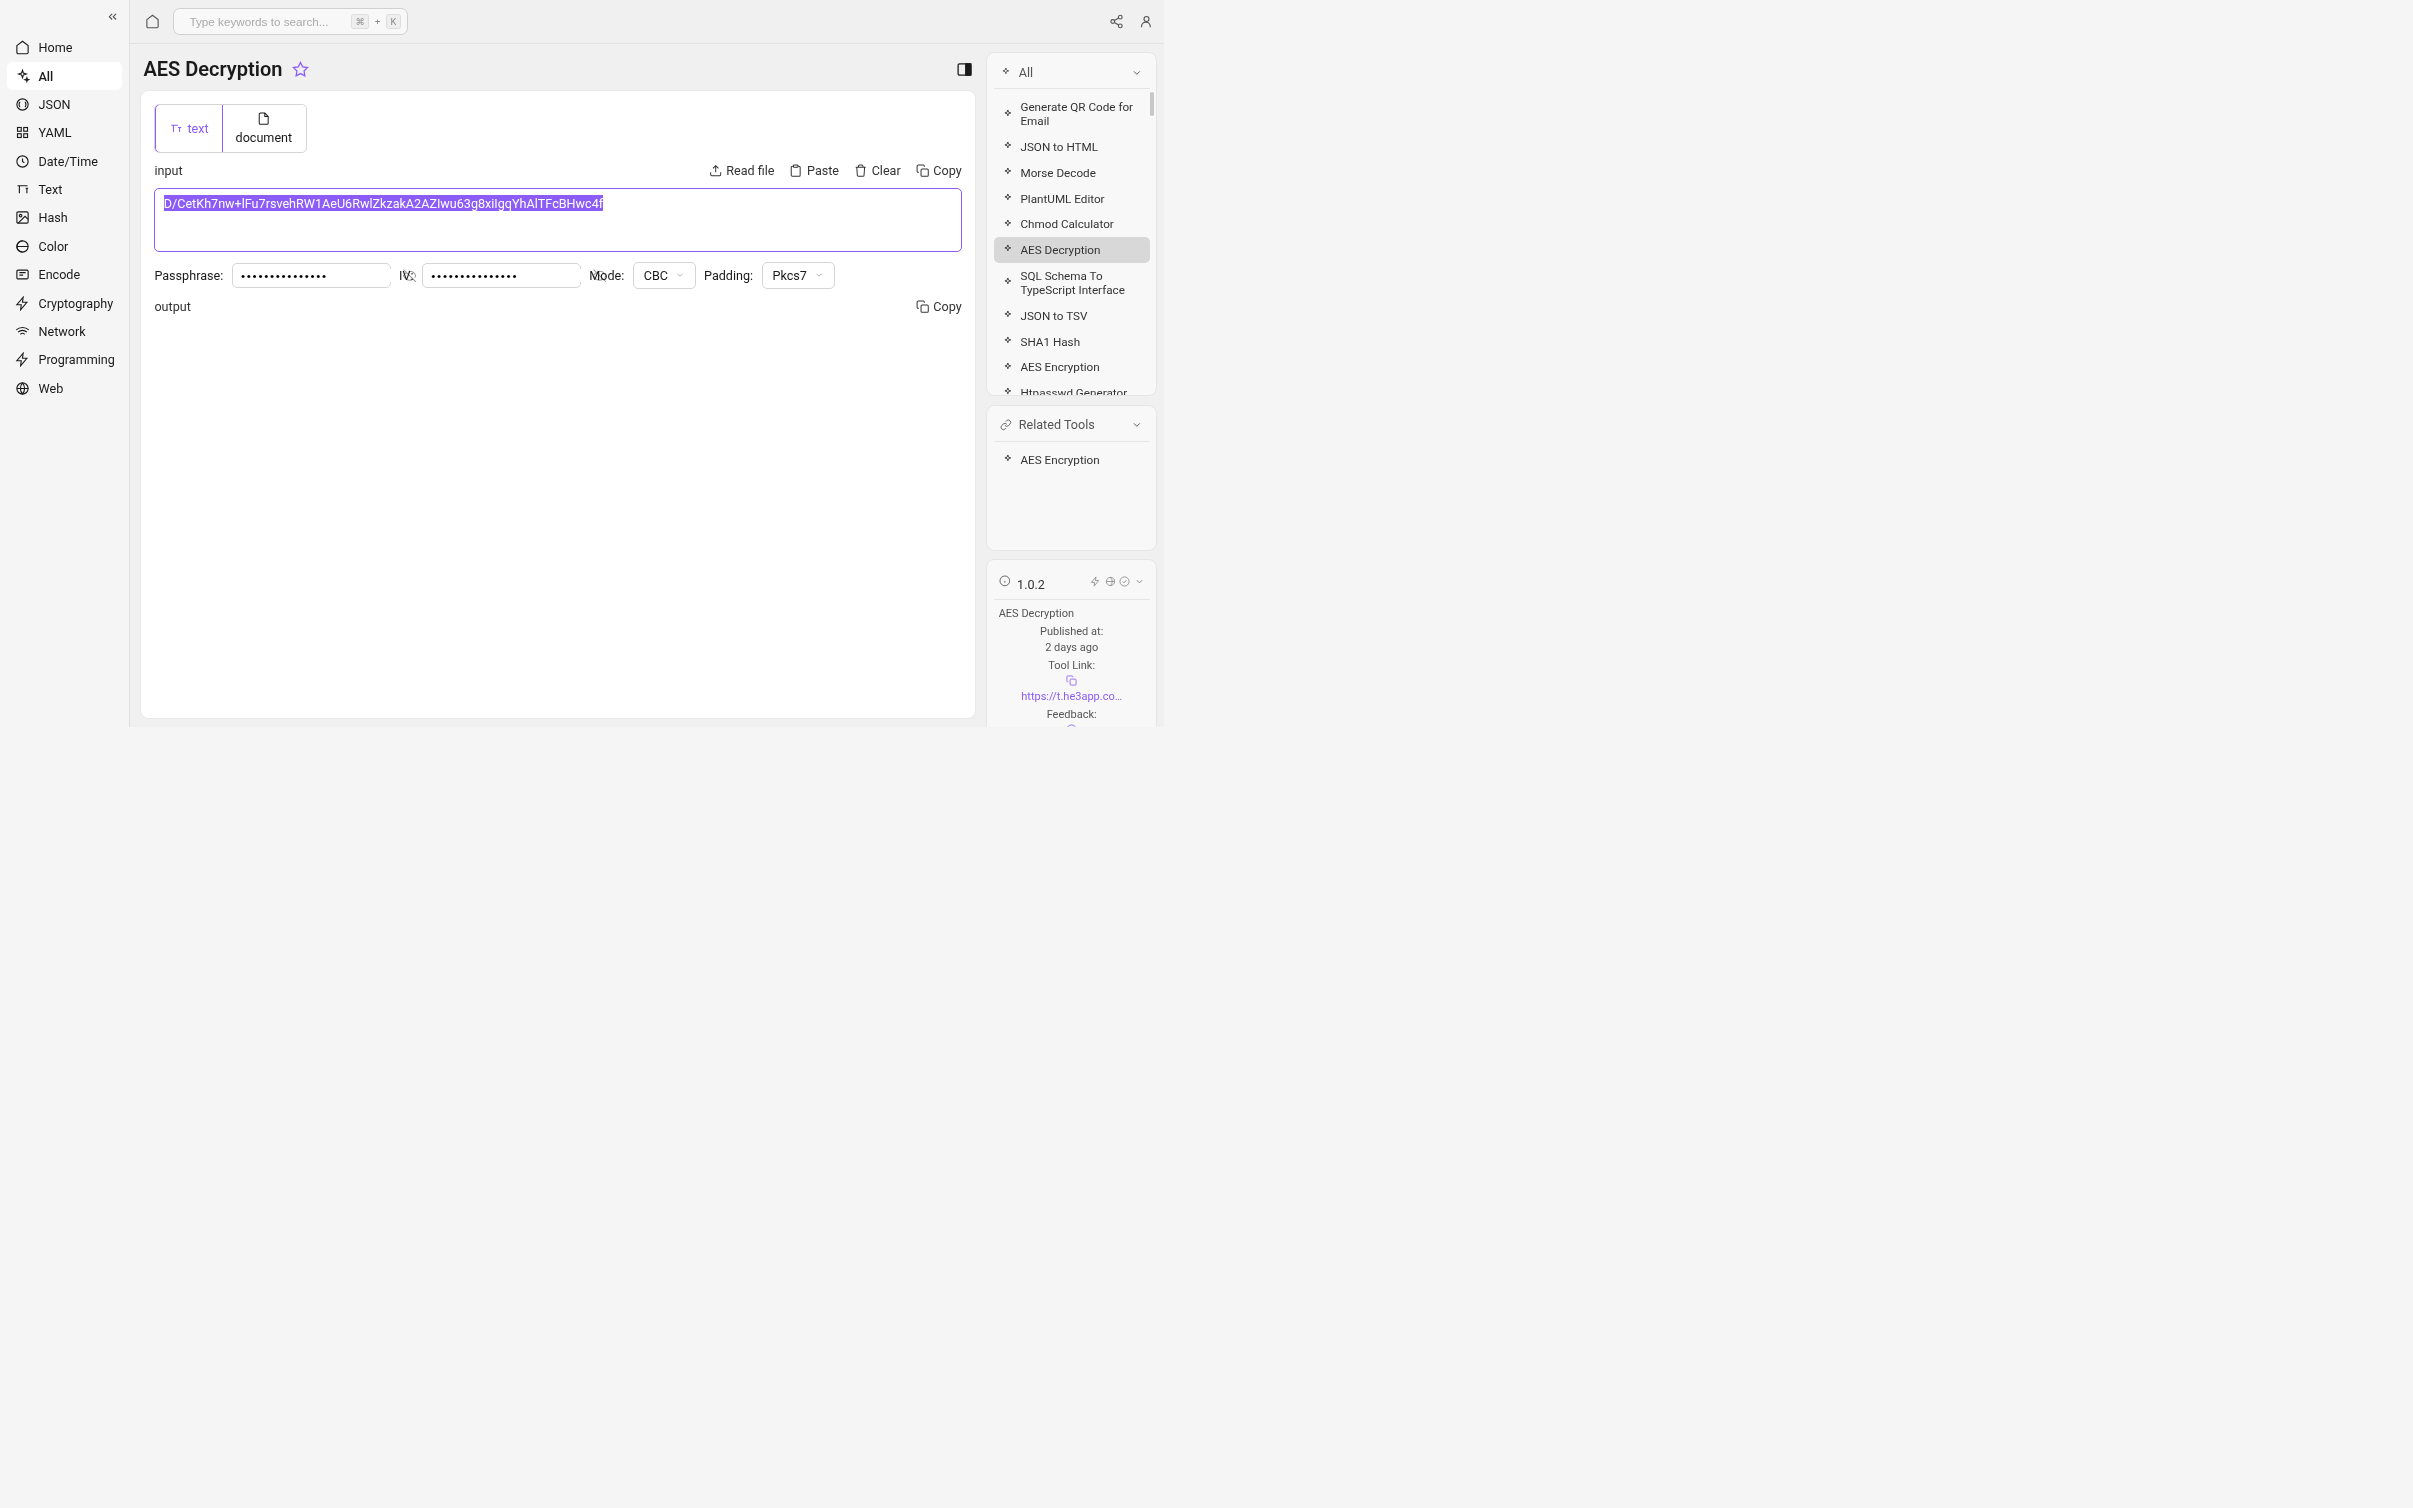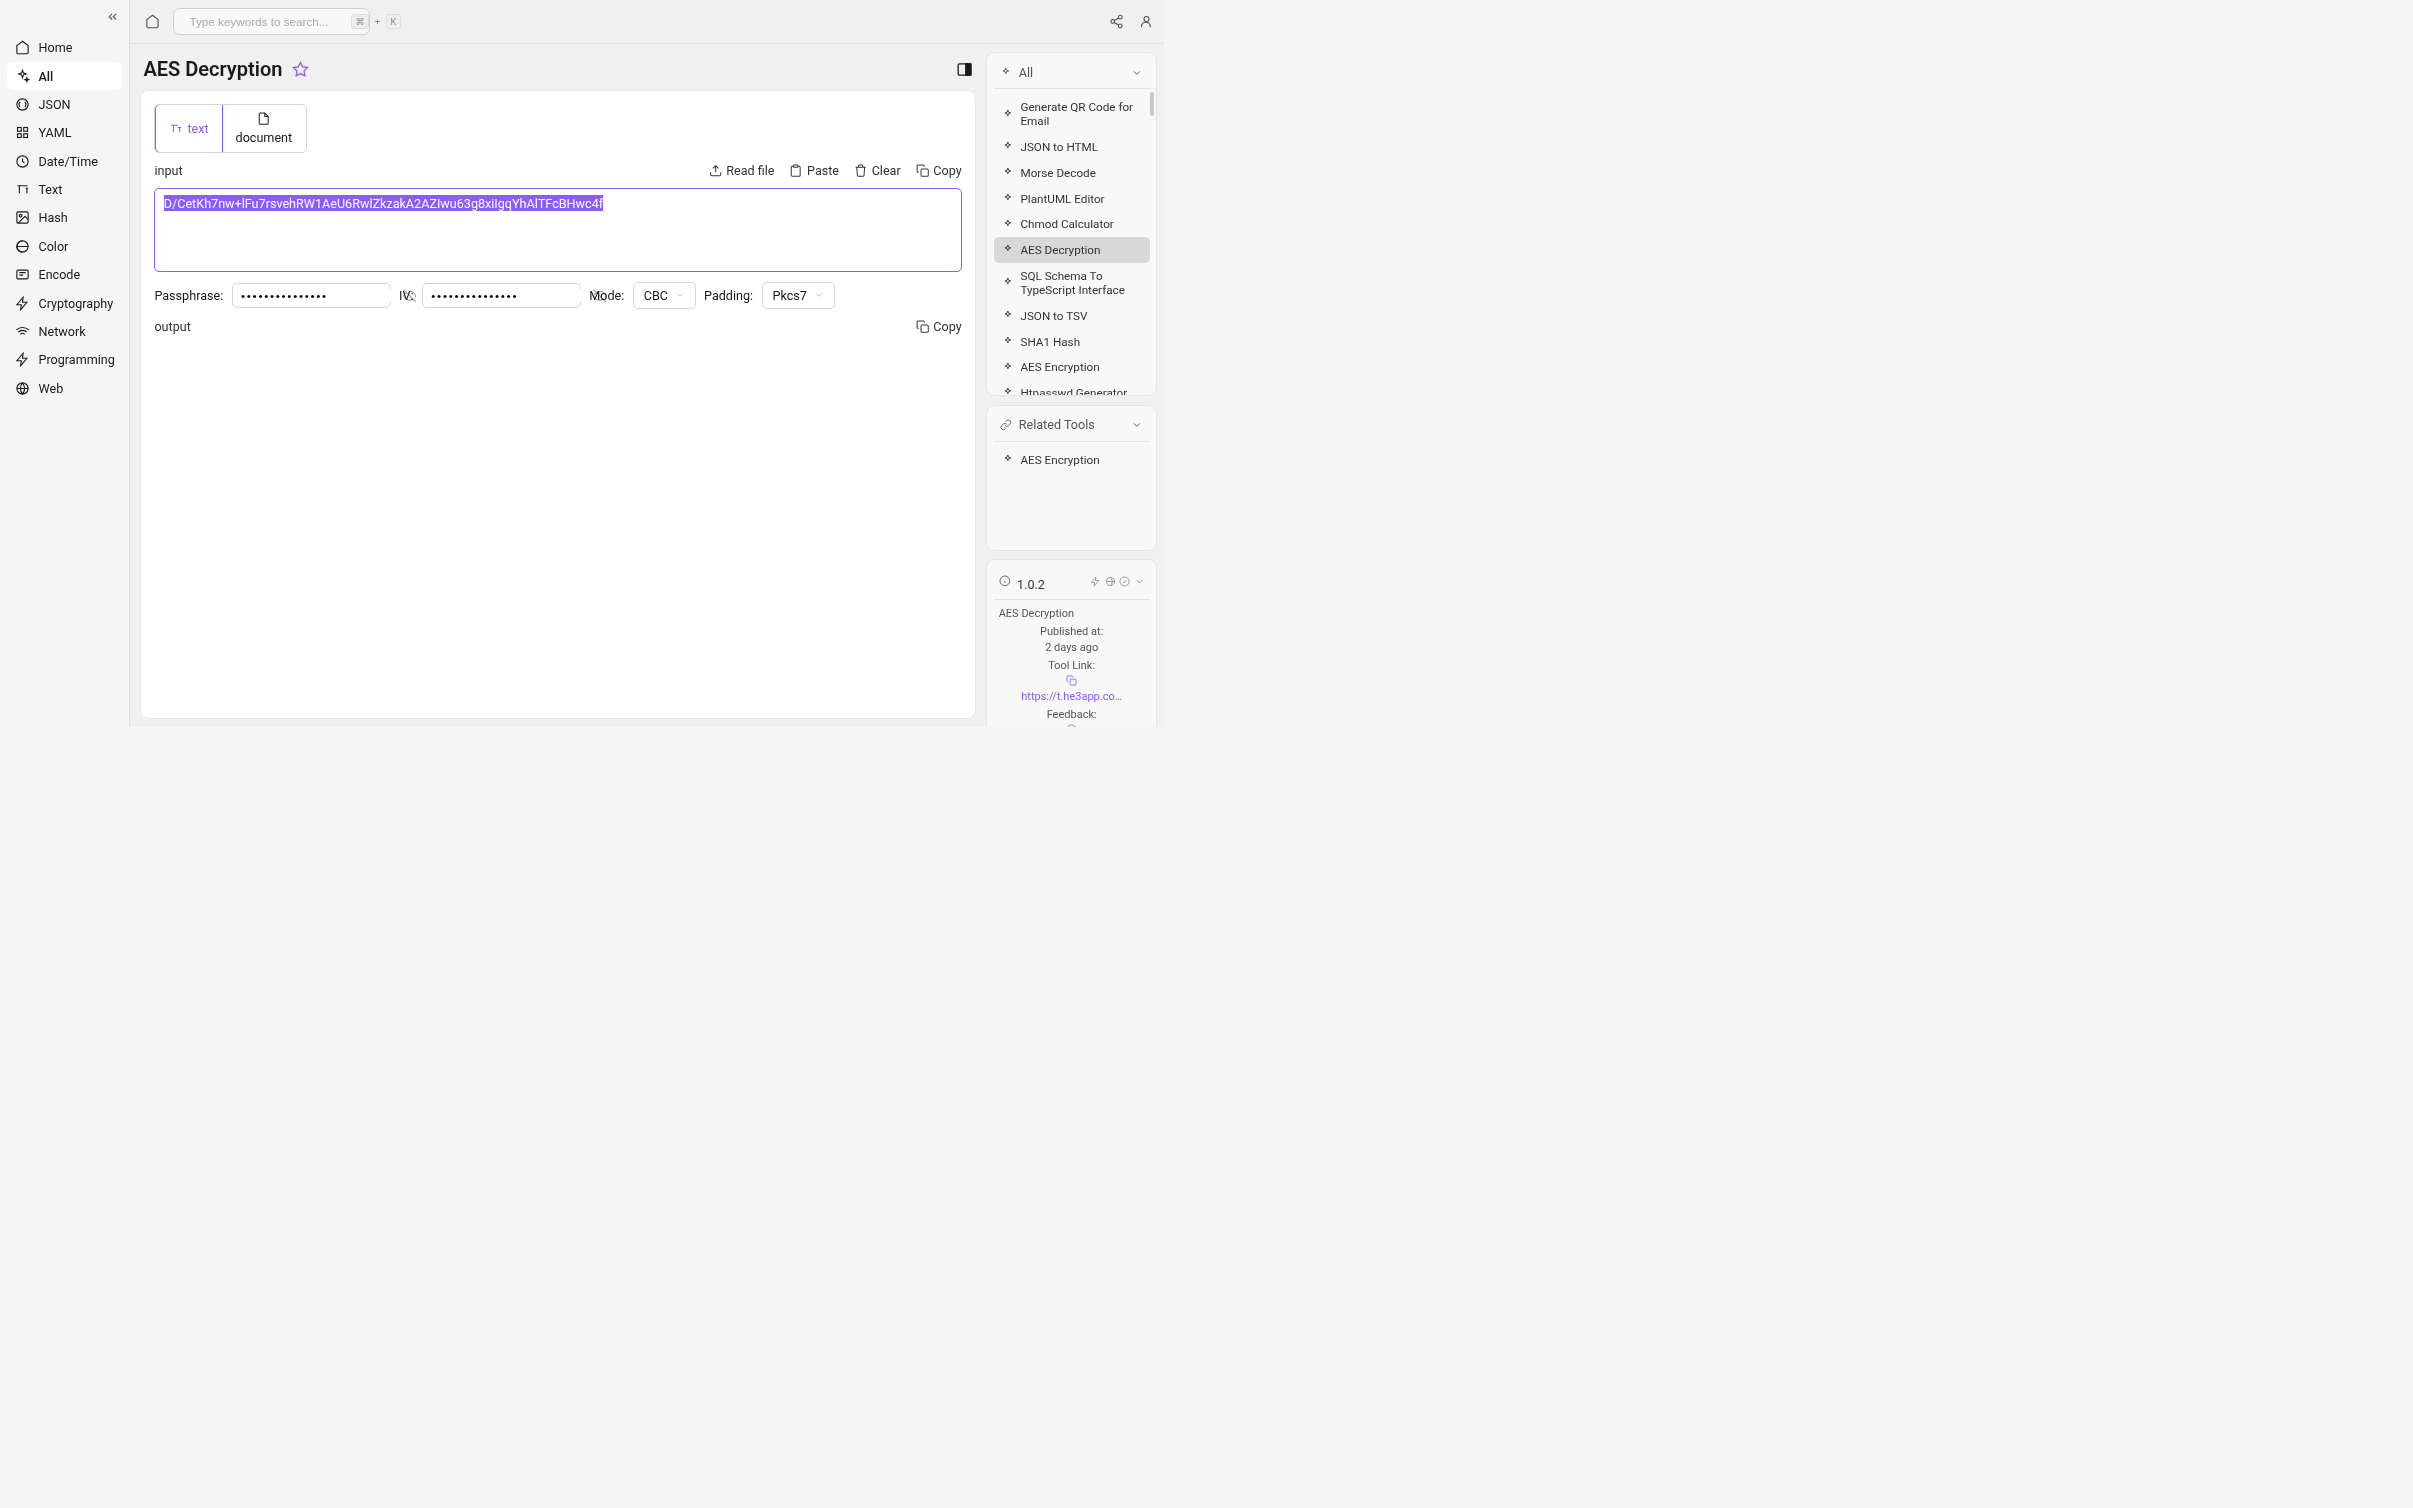--- a/index.html
+++ b/index.html
@@ -70,21 +70,21 @@
       color: #555;
     }
     .search-wrap {
       display: flex;
       align-items: center;
       background: #f8f8f8;
       border: 0.8px solid #d0d0d0;
       border-radius: 6.7px;
       padding: 5px 8.4px;
       gap: 6.7px;
-      width: 197px;
+      width: 235px;
     }
     .search-wrap input {
       border: none;
       outline: none;
       flex: 1;
       font-size: 11.7px;
       color: #333;
       background: transparent;
     }
     .search-wrap input::placeholder { color: #aaa; }
@@ -199,21 +199,21 @@
       font-size: 12.6px;
     }
     
     .textarea-input {
       border: 1.7px solid #8b5cf6;
       border-radius: 5px;
       padding: 6.7px 8.4px;
       font-size: 12.6px;
       font-family: inherit;
       resize: vertical;
-      height: 84px;
+      height: 64px;
       outline: none;
     }
     .highlighted-text {
       background: #8b5cf6;
       color: #fff;
       padding: 0.8px 0;
     }
     
     .params-row {
       display: flex;

